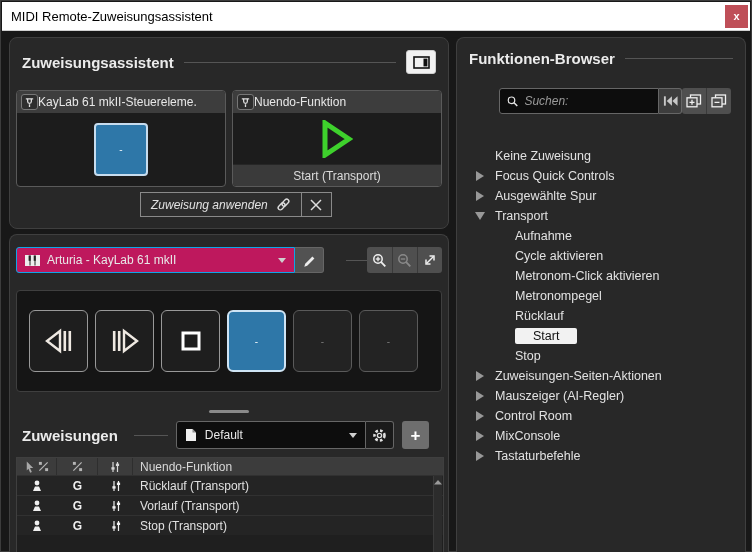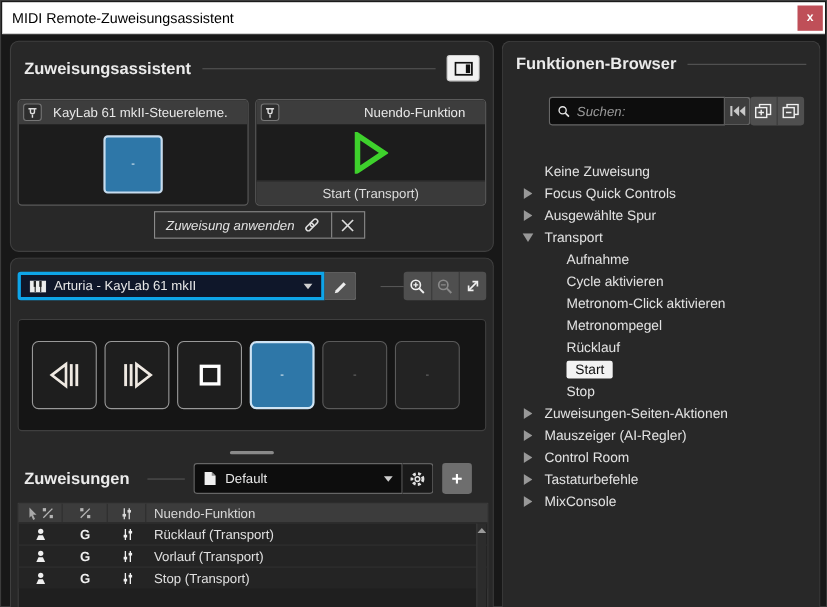--- a/index.html
+++ b/index.html
@@ -29,35 +29,35 @@
   
   .zone-btn { width:30px; height:24px; background:#f2f2f2; border:1px solid #cfcfcf; border-radius:3px;
               display:flex; align-items:center; justify-content:center; }
   .map-box { position:absolute; top:52px; height:97px; background:#1c1c1c; border:1px solid #5a5a5a;
              border-radius:4px; display:flex; flex-direction:column; overflow:hidden; }
   #hw-box { left:6px; width:210px; }
   #fn-box { left:222px; width:210px; }
   .map-box-head { height:22px; background:#3d3d3d; display:flex; align-items:center; flex:0 0 auto; }
   .pin-btn { width:17px; height:16px; margin-left:4px; background:#2d2d2d; border:1px solid #777;
              border-radius:3px; display:flex; align-items:center; justify-content:center; }
-  .map-box-head .hdr-label { flex:1; text-align:right; font-size:12px; color:#e8e8e8;
+  .map-box-head .hdr-label { flex:1; text-align:left; font-size:12px; color:#e8e8e8;
                              padding-right:18px; white-space:nowrap; }
   .map-box-body { flex:1; display:flex; align-items:center; justify-content:center; }
   .blue-pad-big { width:54px; height:53px; background:#2e77a8; border:2px solid #c7dcee; border-radius:4px;
                   display:flex; align-items:center; justify-content:center; color:#eaf2f8; font-size:10px; }
   .map-box-foot { height:22px; background:#3a3a3a; border-top:1px solid #262626; display:flex;
                   align-items:center; justify-content:center; font-size:12px; color:#dcdcdc; flex:0 0 auto; }
   .apply-group { position:absolute; left:130px; top:154px; height:25px; display:flex;
                  border:1px solid #8a8a8a; background:#2d2d2d;font-style:italic; }
   .apply-main { display:flex; align-items:center; gap:8px; padding:0 10px; font-size:12px; color:#e2e2e2; }
   .apply-x { width:30px; border-left:1px solid #8a8a8a; display:flex; align-items:center; justify-content:center; }
 
   
   .device-row { position:absolute; left:6px; top:12px; right:6px; height:26px; display:flex; align-items:center; }
-  .device-select { width:284px; height:26px; background:#0f172a; border:3px solid #0ea5e9; border-radius:3px 0 0 3px;
+  .device-select { width:284px; height:26px; background:#be185d; border:1px solid #0ea5e9; border-radius:3px 0 0 3px;
                    display:flex; align-items:center; gap:7px; padding:0 8px; }
   .device-select .sel-label { font-size:12px; color:#e8e8e8; flex:1; white-space:nowrap; overflow:hidden; }
   .caret-down { width:0; height:0; border-left:4px solid transparent; border-right:4px solid transparent;
                 border-top:5px solid #cfcfcf; }
   .edit-btn { width:29px; height:26px; background:#525252; border:1px solid #666; border-left:none;
               border-radius:0 3px 3px 0; display:flex; align-items:center; justify-content:center; }
   .row-dash { width:22px; height:1px; background:#555; margin-left:22px; }
   .zoom-group { margin-left:auto; height:26px; width:76px; background:#4f4f4f; border-radius:3px;
                 display:flex; overflow:hidden; }
   .zoom-seg { flex:1; display:flex; align-items:center; justify-content:center; }
@@ -117,21 +117,21 @@
   .fold-group { margin-left:auto; width:52px; height:26px; background:#4f4f4f; border-radius:3px;
                 display:flex; overflow:hidden; }
   .fold-seg { flex:1; display:flex; align-items:center; justify-content:center; }
   .fold-seg + .fold-seg { border-left:1px solid #3a3a3a; }
 
   .tree { position:absolute; left:6px; top:108px; right:8px; }
   .tree-item { height:20px; display:flex; align-items:center; }
   .tree-arrow { width:14px; margin-left:10px; display:flex; align-items:center; justify-content:center; flex:0 0 auto; }
   .tree-label { font-size:12.5px; color:#e2e2e2; margin-left:8px; white-space:nowrap; }
   .tree-item.lvl1 .tree-label { margin-left:28px; }
-  .tree-item.selected .tree-label { background:#f2f2f2; color:#111; padding:1px 8px; border-radius:2px; }
+  .tree-item.selected .tree-label { background:#f2f2f2; color:#111; padding:1px 18px; border-radius:2px; }
 
   svg { display:block; }
 </style>
 </head>
 <body>
 
 <div class="window">
 
   <div class="titlebar">
     <span class="title">MIDI Remote-Zuweisungsassistent</span>
@@ -522,26 +522,26 @@
             </svg>
           </span>
           <span class="tree-label">Control Room</span>
         </div>
         <div class="tree-item lvl0">
           <span class="tree-arrow">
             <svg width="8" height="10" viewBox="0 0 8 10">
               <polygon points="0,0 8,5 0,10" fill="#989898"></polygon>
             </svg>
           </span>
+          <span class="tree-label">MixConsole</span>
+        </div>
+        <div class="tree-item lvl0">
+          <span class="tree-arrow">
+            <svg width="8" height="10" viewBox="0 0 8 10">
+              <polygon points="0,0 8,5 0,10" fill="#989898"></polygon>
+            </svg>
+          </span>
           <span class="tree-label">Tastaturbefehle</span>
         </div>
-        <div class="tree-item lvl0">
-          <span class="tree-arrow">
-            <svg width="8" height="10" viewBox="0 0 8 10">
-              <polygon points="0,0 8,5 0,10" fill="#989898"></polygon>
-            </svg>
-          </span>
-          <span class="tree-label">MixConsole</span>
-        </div>
       </div>
   </div>
 
 </div>
 
 </body></html>

